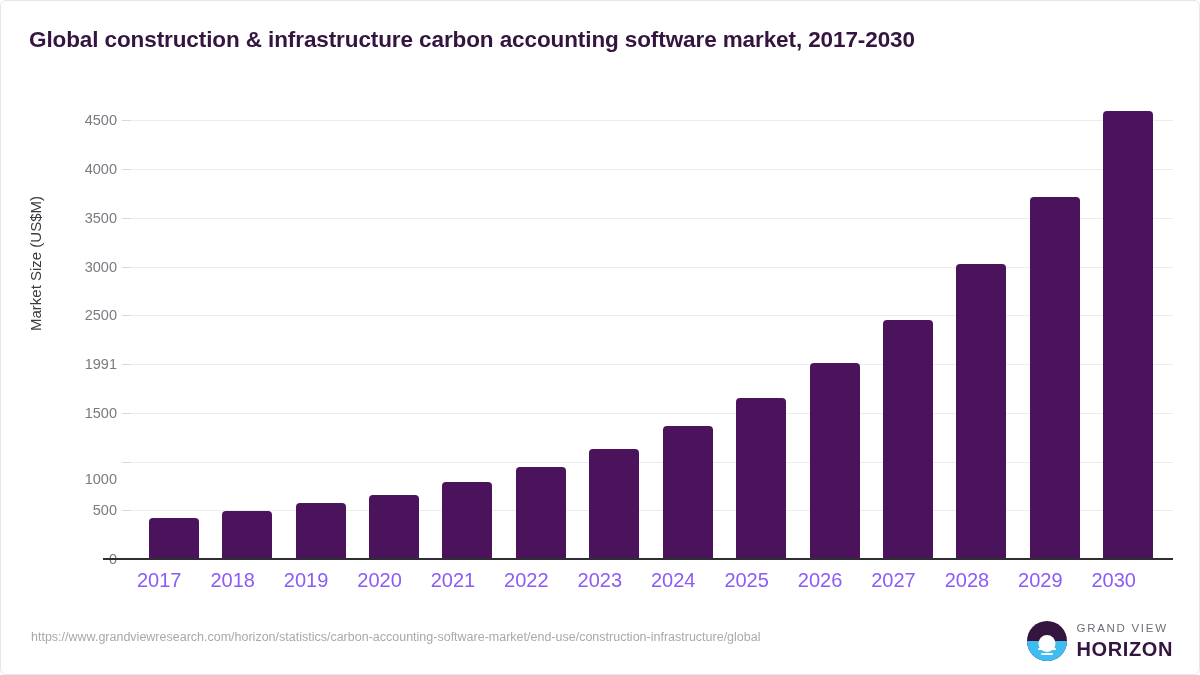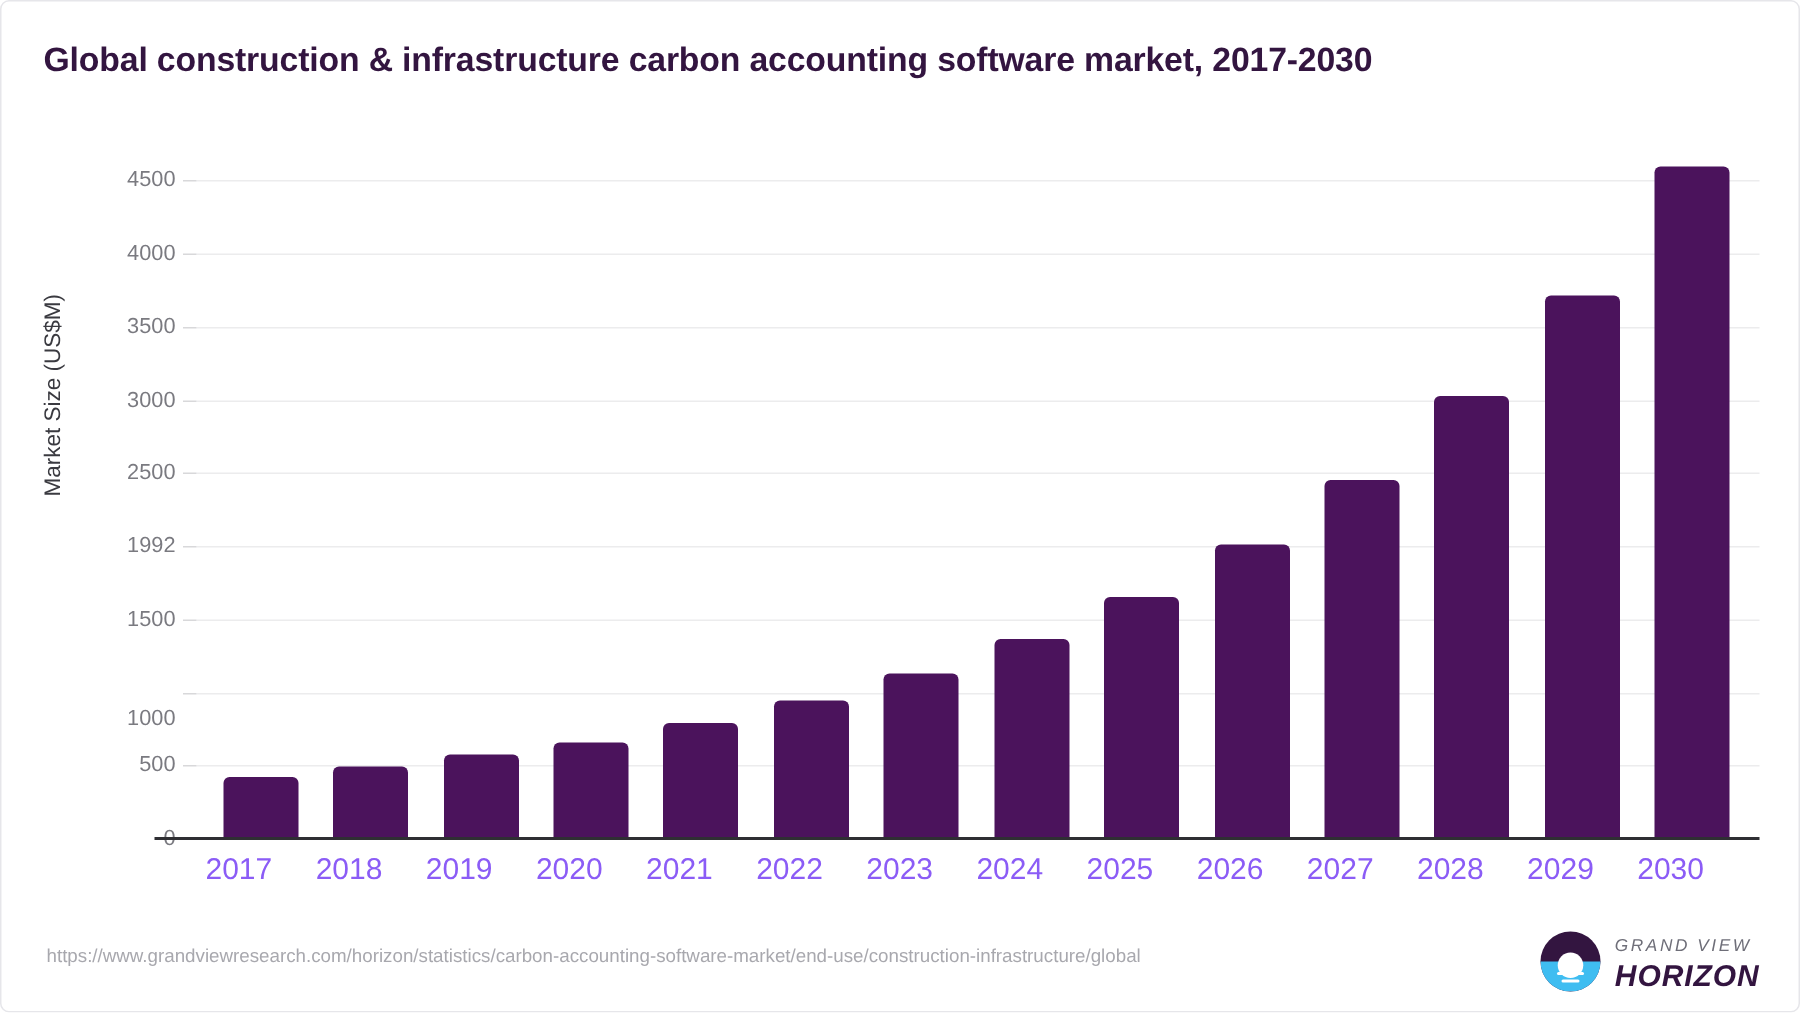--- a/index.html
+++ b/index.html
@@ -143,23 +143,22 @@
     font-size: 12.5px;
     line-height: 17px;
     color: #a8a8ae;
     word-break: break-all;
   }
   #logo {
     position: absolute;
     right: 26px;
     top: 620px;
     display: flex;
-    align-items: flex-end;
+    align-items: center;
     gap: 10px;
-    font-style: italic;
   }
   #logo-mark {
     width: 40px;
     height: 40px;
     border-radius: 50%;
     overflow: hidden;
     position: relative;
     background: #331540;
     flex: none;
   }
@@ -221,21 +220,21 @@
         <div class="ytick-dash" style="top: 409.277px;"></div>
         <div class="ytick" style="top: 409.277px; text-align: center;">500</div>
         <div class="gridline" style="top: 360.553px;"></div>
         <div class="ytick-dash" style="top: 360.553px;"></div>
         <div class="ytick" style="top: 378px; margin-left: 28px;">1000</div>
         <div class="gridline" style="top: 311.83px;"></div>
         <div class="ytick-dash" style="top: 311.83px;"></div>
         <div class="ytick" style="top: 311.83px;">1500</div>
         <div class="gridline" style="top: 263.106px;"></div>
         <div class="ytick-dash" style="top: 263.106px;"></div>
-        <div class="ytick" style="top: 263.106px;">1992</div>
+        <div class="ytick" style="top: 263.106px;">1991</div>
         <div class="gridline" style="top: 214.383px;"></div>
         <div class="ytick-dash" style="top: 214.383px;"></div>
         <div class="ytick" style="top: 214.383px;">2500</div>
         <div class="gridline" style="top: 165.66px;"></div>
         <div class="ytick-dash" style="top: 165.66px;"></div>
         <div class="ytick" style="top: 165.66px;">3000</div>
         <div class="gridline" style="top: 116.936px;"></div>
         <div class="ytick-dash" style="top: 116.936px;"></div>
         <div class="ytick" style="top: 116.936px;">3500</div>
         <div class="gridline" style="top: 68.2128px;"></div>

